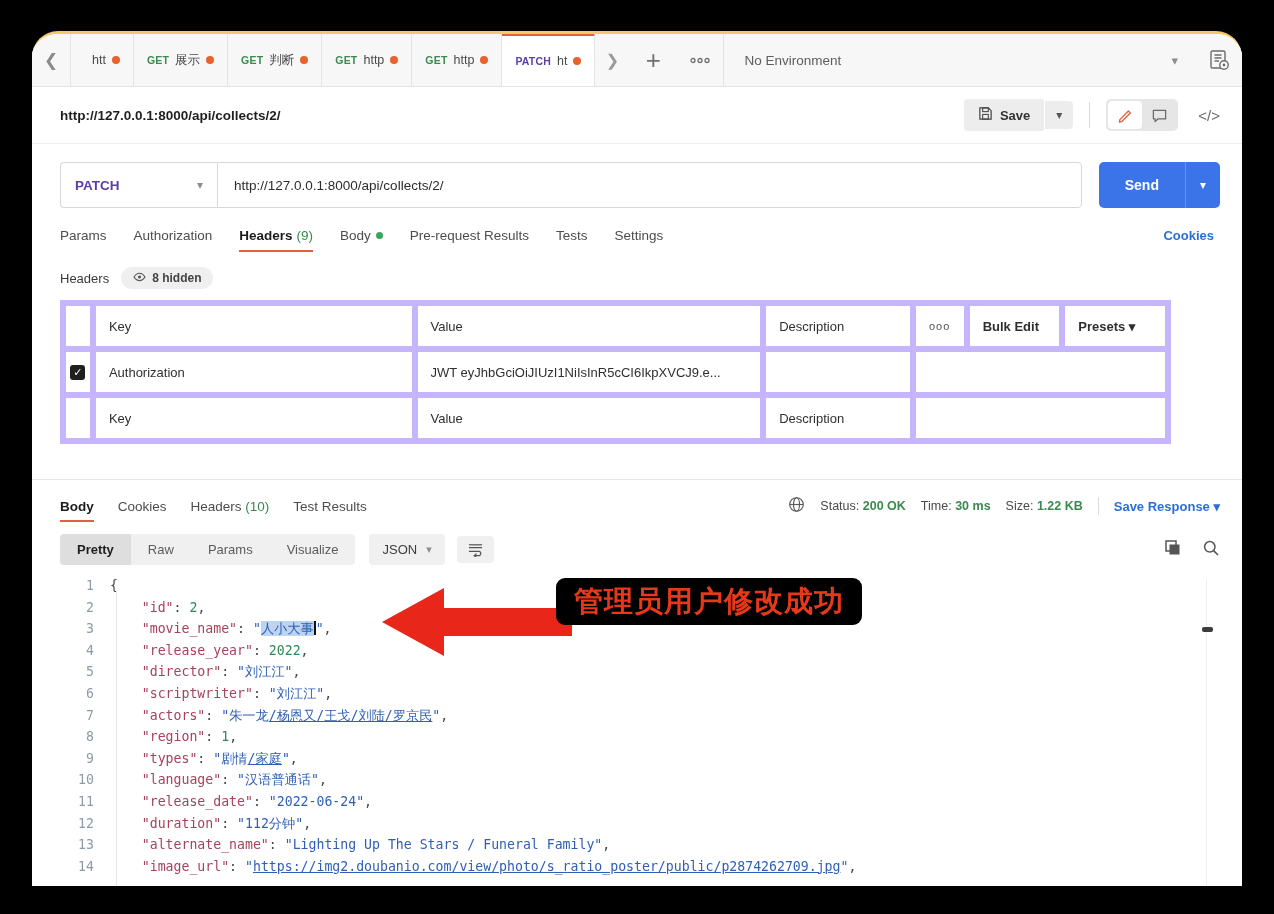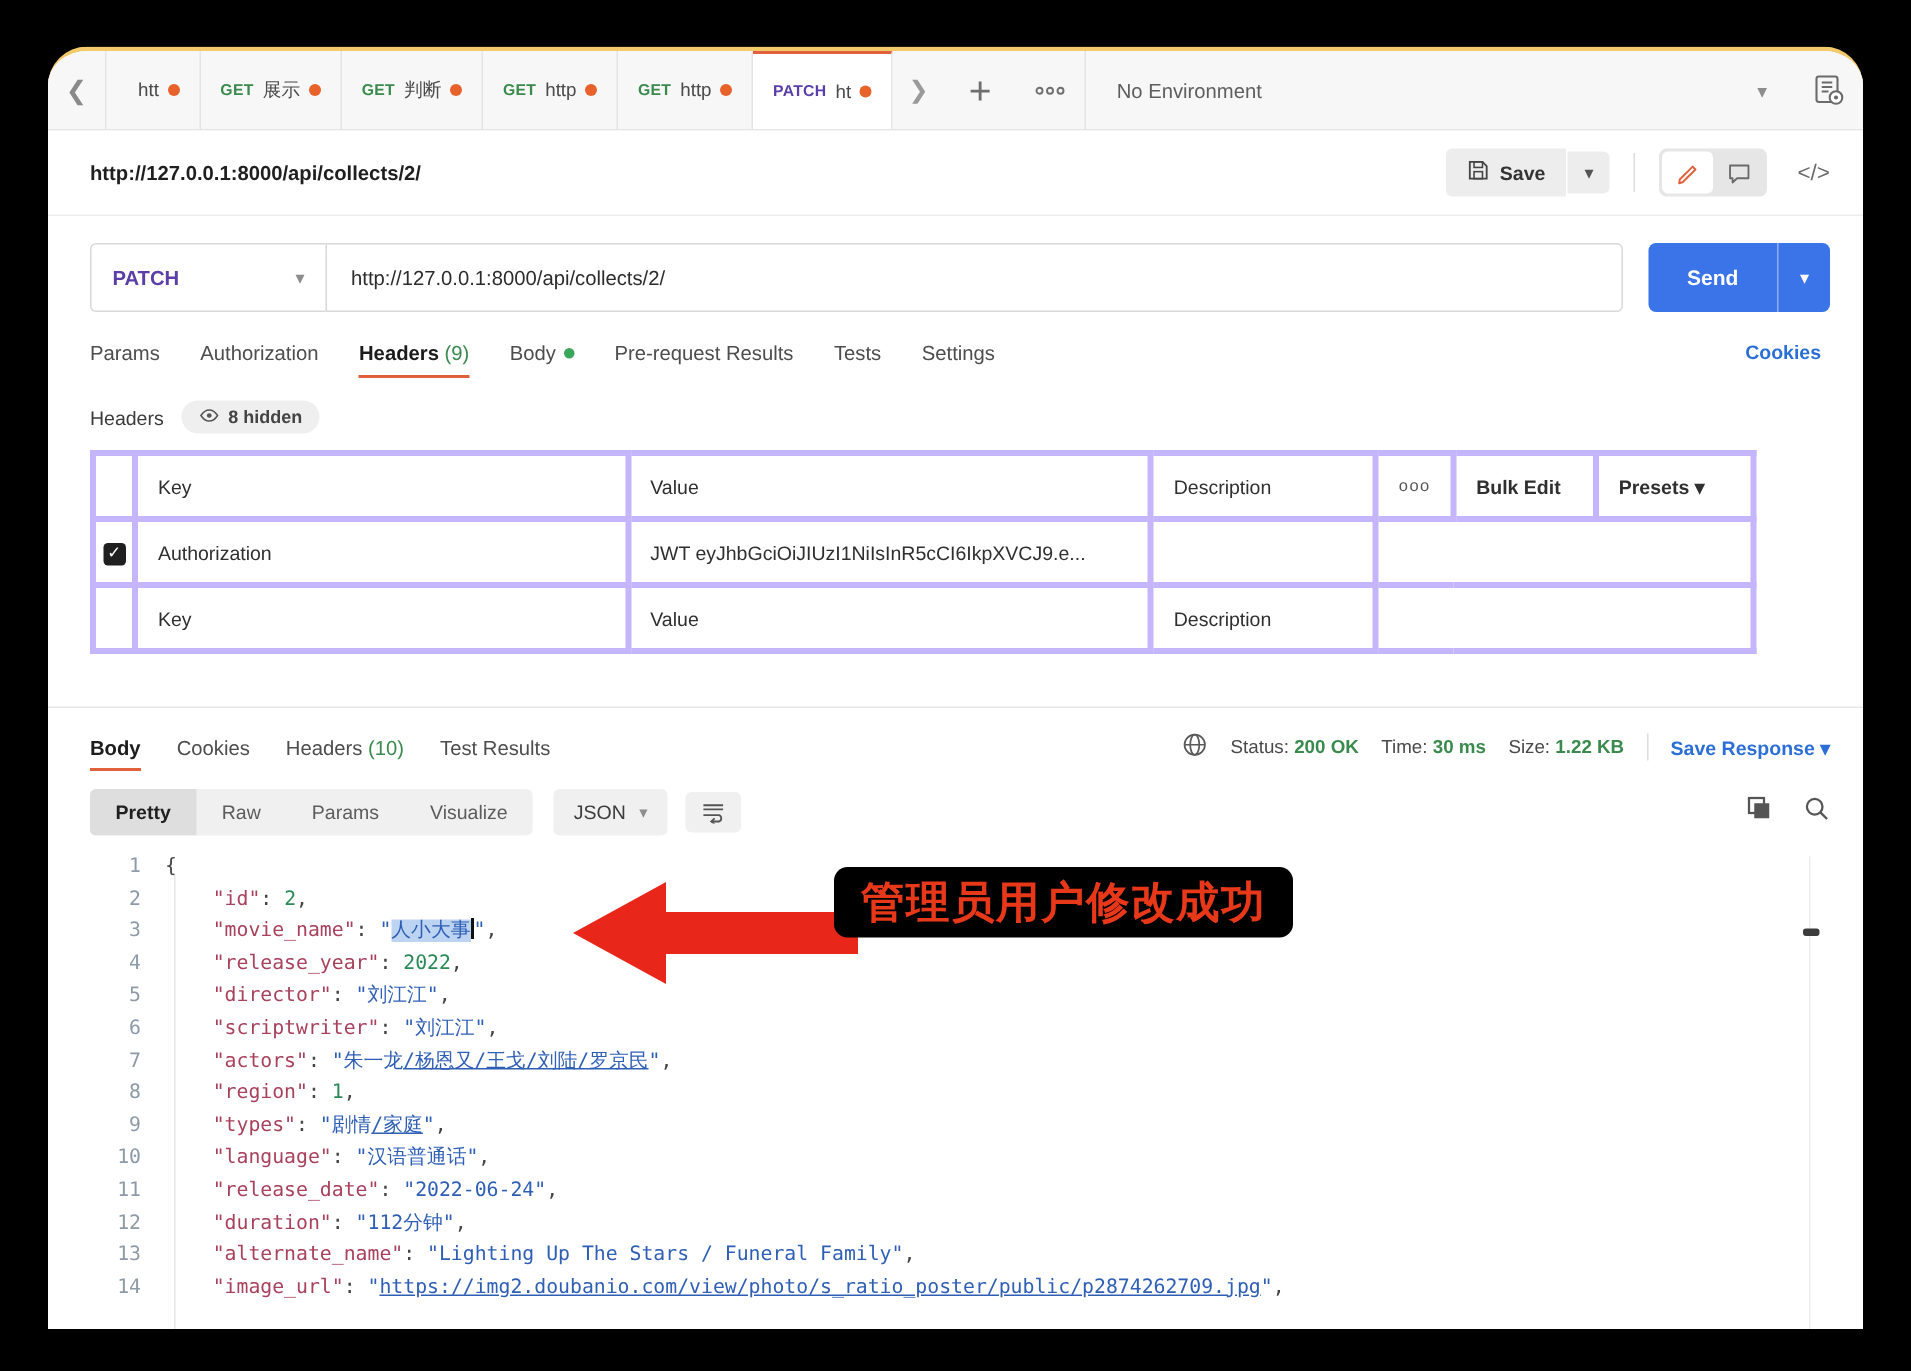--- a/index.html
+++ b/index.html
@@ -235,21 +235,21 @@
   .hidden-pill {
     background: #efefef; border-radius: 13px;
     padding: 4px 12px;
     font-size: 12px; font-weight: bold; color: #444;
     display: flex; align-items: flex-start; gap: 6px;
   }
 
   
   .htable { width: 1111px; border: 1px solid #e2e2e2; border-collapse: collapse; }
   .htable td, .htable th {
-    border: 4px solid #c4b5fd;
+    border: 6px solid #c4b5fd;
     text-align: left;
     font-weight: normal;
     font-size: 13px;
     padding: 11px 13px;
     color: #2f2f2f;
     height: 18px;
   }
   .htable th { color: #2f2f2f; font-size: 13px; }
   .htable .c-check { width: 26px; padding: 11px 0; text-align: center; }
   .htable .c-key   { width: 340px; }

